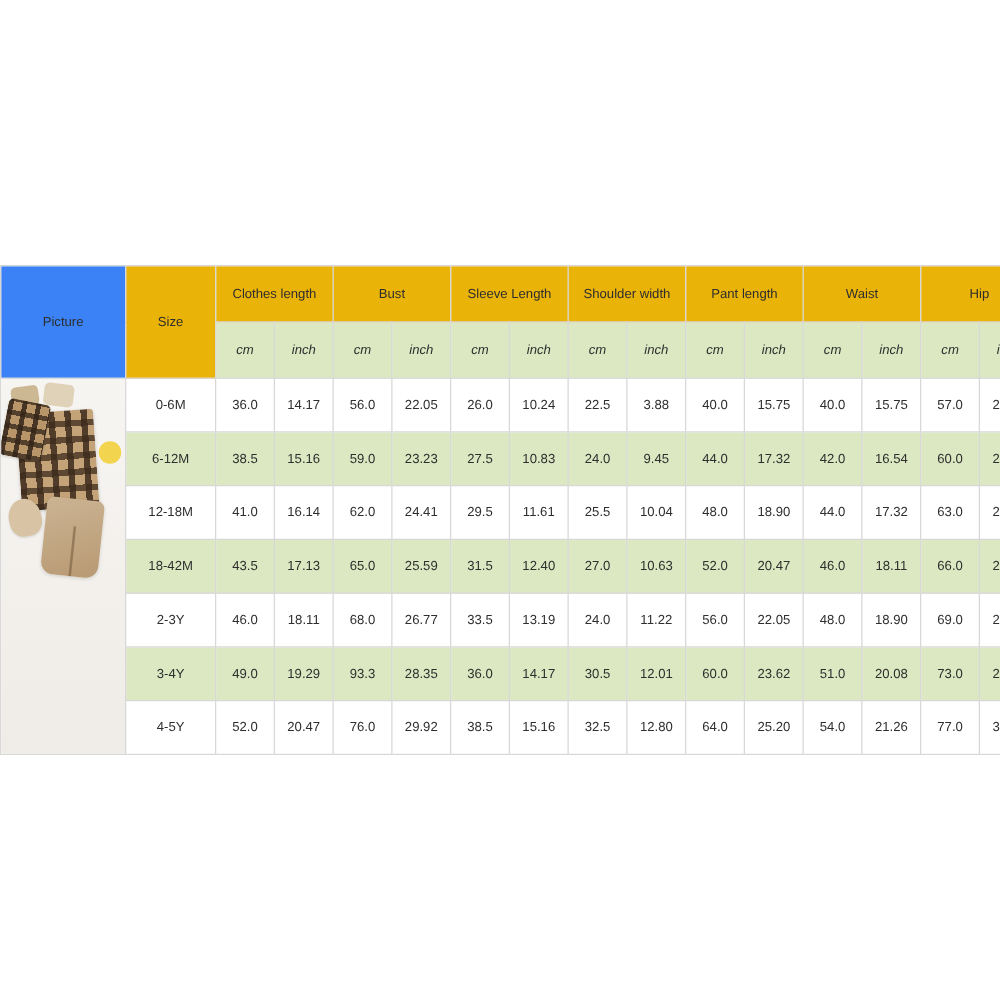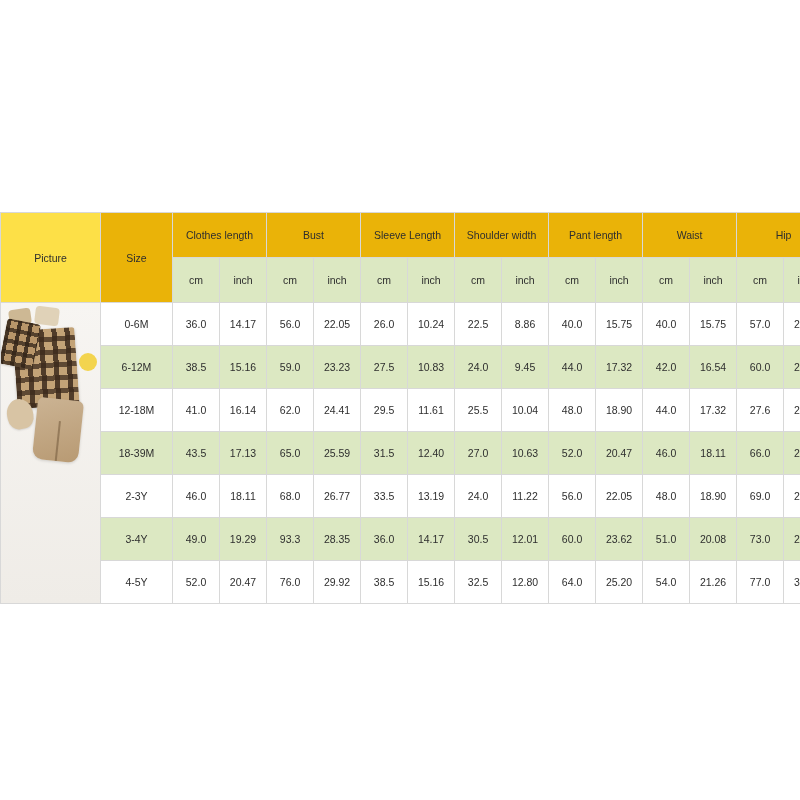--- a/index.html
+++ b/index.html
@@ -45,30 +45,31 @@
     color: #2f2f2f;
     height: 44px;
   }
   .hdr-green.tall {
     height: 88px;
   }
   .unit-cell {
     background: #dce8c2;
     height: 44px;
     font-size: 10.5px;
+    font-style: italic;
   }
   .picture-cell {
     background: #ffffff;
     width: 100px;
     vertical-align: top;
     padding: 0;
   }
   .pic-head {
     height: 88px;
-    background: #fde047;
+    background: #3b82f6;
     font-size: 10.5px;
     color: #2f2f2f;
   }
   .row-even td {
     background: #dce8c2;
     height: 42px;
     margin-top: 16px;
   }
   .row-odd td {
     background: #ffffff;
@@ -249,21 +250,21 @@
             </div>
           </td>
           <td class="size-label">0-6M</td>
           <td>36.0</td>
           <td>14.17</td>
           <td>56.0</td>
           <td>22.05</td>
           <td>26.0</td>
           <td>10.24</td>
           <td>22.5</td>
-          <td>8.86</td>
+          <td>3.88</td>
           <td>40.0</td>
           <td>15.75</td>
           <td>40.0</td>
           <td>15.75</td>
           <td>57.0</td>
           <td>22.44</td>
         </tr>
         <tr class="row-even">
           <td class="size-label">6-12M</td>
           <td>38.5</td>
@@ -288,25 +289,25 @@
           <td>62.0</td>
           <td>24.41</td>
           <td>29.5</td>
           <td>11.61</td>
           <td>25.5</td>
           <td>10.04</td>
           <td>48.0</td>
           <td>18.90</td>
           <td>44.0</td>
           <td>17.32</td>
-          <td>27.6</td>
+          <td>63.0</td>
           <td>24.80</td>
         </tr>
         <tr class="row-even">
-          <td class="size-label">18-39M</td>
+          <td class="size-label">18-42M</td>
           <td>43.5</td>
           <td>17.13</td>
           <td>65.0</td>
           <td>25.59</td>
           <td>31.5</td>
           <td>12.40</td>
           <td>27.0</td>
           <td>10.63</td>
           <td>52.0</td>
           <td>20.47</td>

